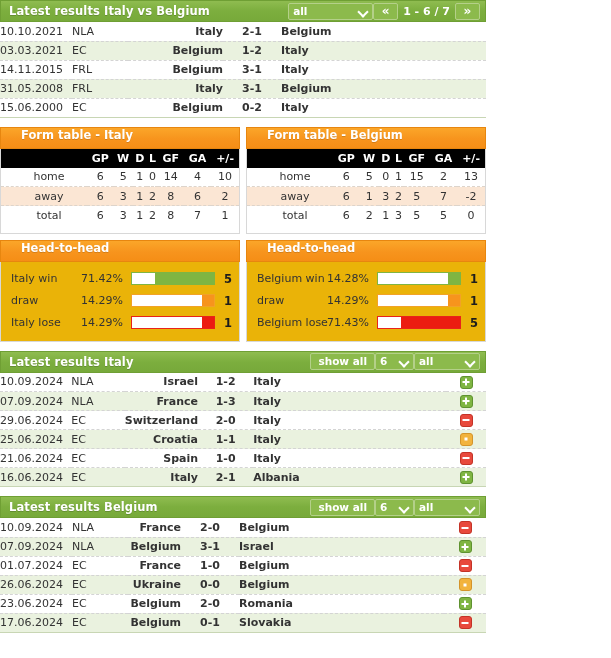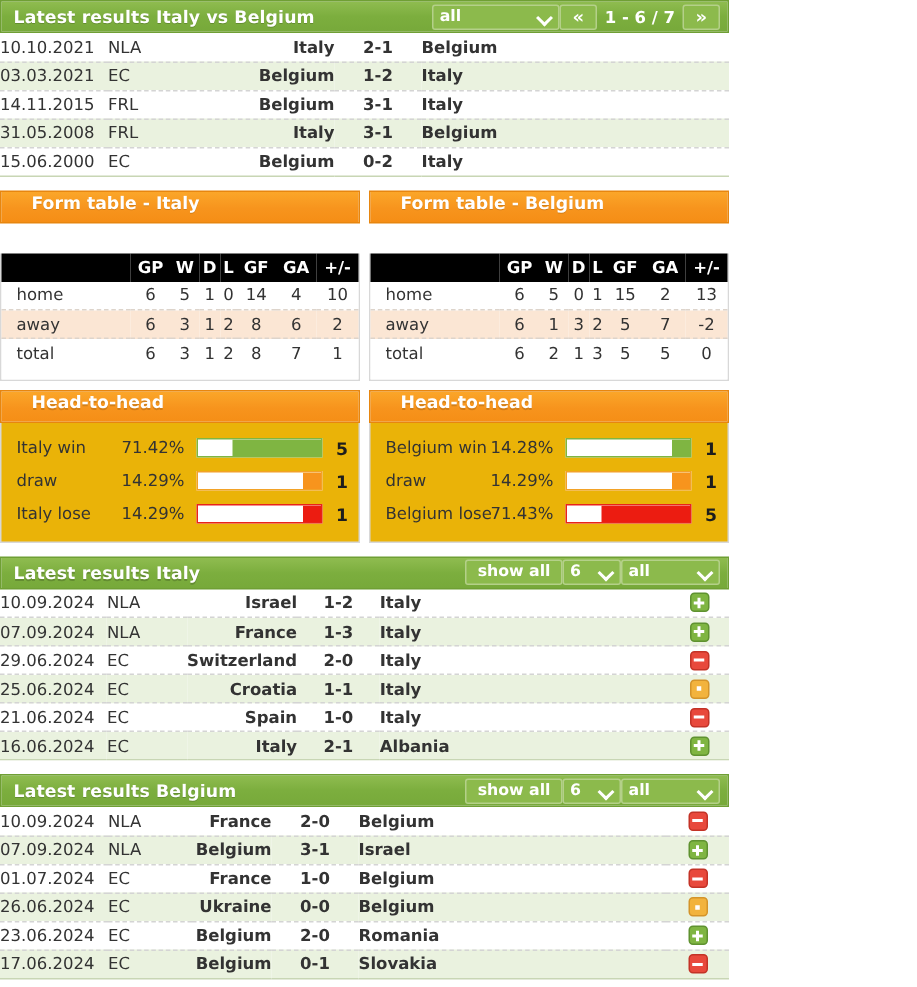--- a/index.html
+++ b/index.html
@@ -137,36 +137,36 @@
     border: 1px solid #e7860f;
     display: flex; align-items: flex-start;
     padding-left: 20px;
   }
   .orange-head .title {
     color: #ffffff; font-size: 11.5px; font-weight: bold;
     text-shadow: 0 1px 0 rgba(0,0,0,.15);
   }
 
   
-  .form-table { width: 100%; border-collapse: collapse; margin-top: 20px; }
+  .form-table { width: 100%; border-collapse: collapse; }
   .form-table thead tr { background: #000000; height: 19px; }
   .form-table thead th {
     color: #ffffff; font-size: 11px; font-weight: bold;
     text-align: center; padding: 0;
   }
   .form-table th.lab { width: 86px; }
   .form-table tbody tr { height: 19px; }
   .form-table tbody tr:nth-child(odd)  { background: #ffffff; }
   .form-table tbody tr:nth-child(even) { background: #fbe6d4; }
   .form-table tbody td {
     font-size: 11px; color: #333333; text-align: center;
     border-bottom: 1px dashed #ddd4cb; padding: 0;
   }
   .form-table tbody tr:last-child td { border-bottom: none; }
-  .form-table td.lab { text-align: left; padding-left: 10px; }
+  .form-table td.lab { text-align: center; padding-left: 10px; }
   .form-pad { height: 8px; background: #fff; }
 
   
   .h2h-body { padding: 6px 0 7px 0; background: #eab308; }
   .h2h-row { height: 22px; display: flex; align-items: center; }
   .h2h-lab { width: 78px; padding-left: 10px; font-size: 11px; color: #333; white-space: nowrap; }
   .h2h-pct { width: 52px; font-size: 11px; color: #333; text-align: right; padding-right: 8px; }
   .bar {
     width: 84px; height: 13px;
     background: #ffffff;

